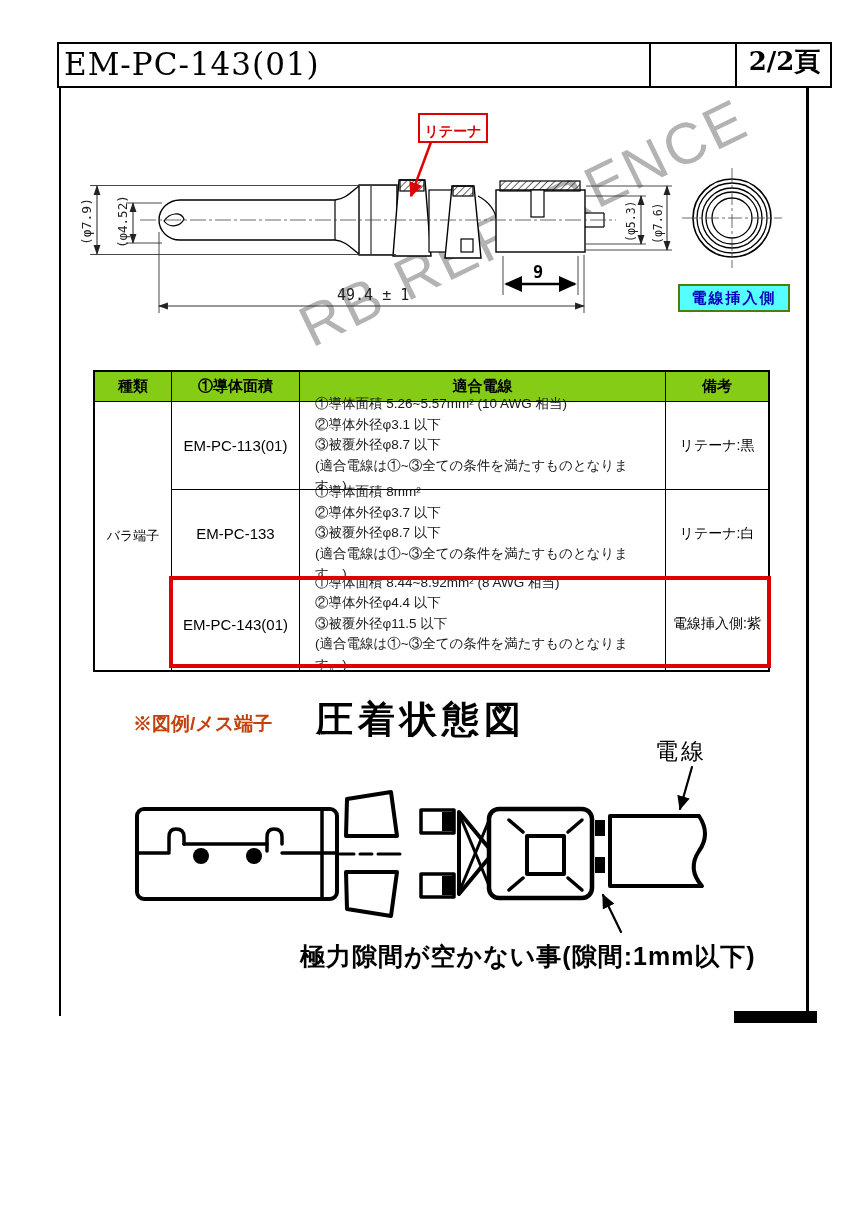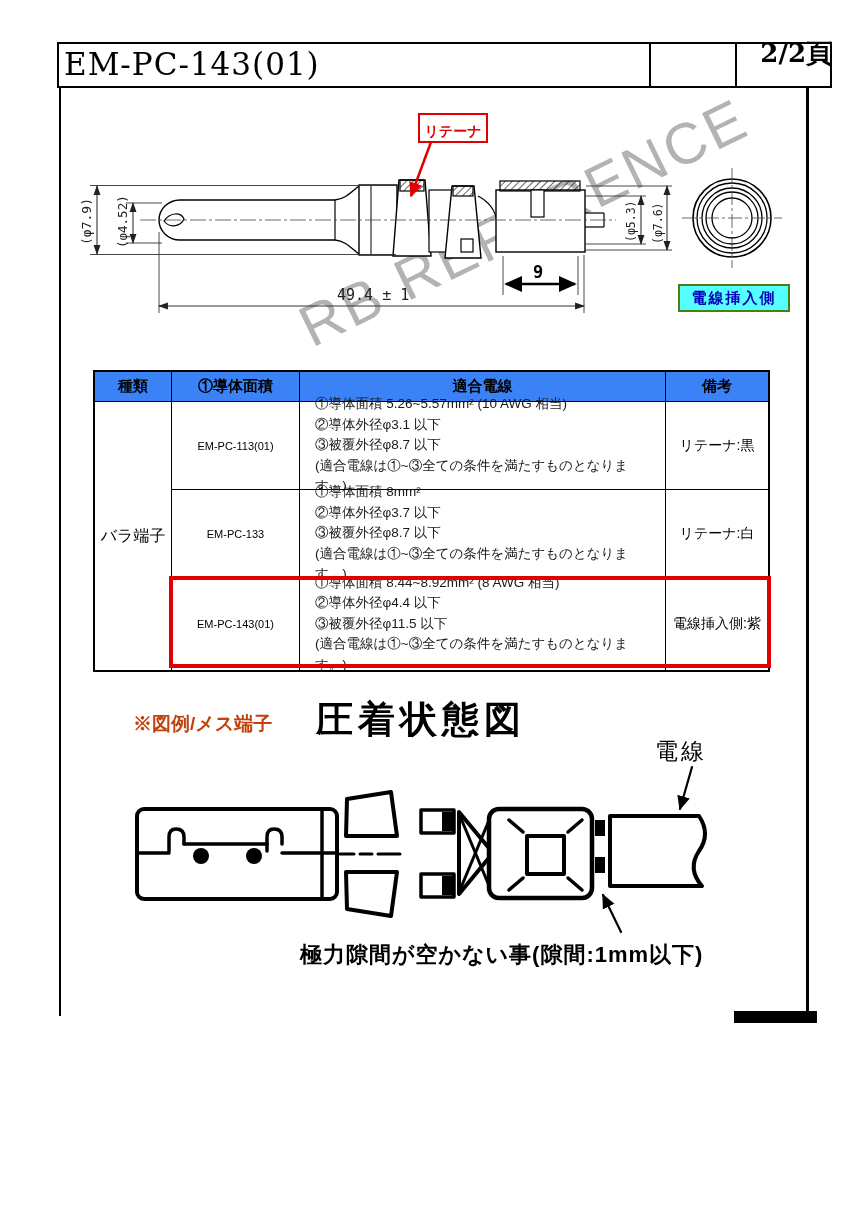--- a/index.html
+++ b/index.html
@@ -6,21 +6,21 @@
   .page{position:relative;width:844px;height:1228px;background:#fff;overflow:hidden;
         font-family:"Liberation Sans",sans-serif;color:#000;}
   .abs{position:absolute;box-sizing:border-box;}
 
   
   .header-box{left:57px;top:42px;width:775px;height:46px;border:2px solid #000;background:#fff;z-index:3;}
   .header-sep1{left:649px;top:42px;width:2px;height:46px;background:#000;z-index:4;}
   .header-sep2{left:735px;top:42px;width:2px;height:46px;background:#000;z-index:4;}
   .product-code{left:64px;top:46px;font-family:"DejaVu Serif","Liberation Serif",serif;
                 font-size:31px;letter-spacing:1px;z-index:4;}
-  .page-num{left:737px;top:36px;width:95px;text-align:right;font-family:"DejaVu Serif","Liberation Serif",serif;
+  .page-num{left:737px;top:44px;width:95px;text-align:center;font-family:"DejaVu Serif","Liberation Serif",serif;
             font-size:26px;font-weight:700;z-index:4;}
 
   
   .border-left{left:59px;top:88px;width:2px;height:928px;background:#000;z-index:1;}
   .border-right{left:806px;top:88px;width:3px;height:923px;background:#000;z-index:1;}
   .corner-bar{left:734px;top:1011px;width:83px;height:12px;background:#000;z-index:1;}
 
   svg.lineart{position:absolute;left:0;top:0;z-index:1;}
 
   
@@ -32,33 +32,33 @@
                  align-items:center;justify-content:center;z-index:3;}
 
   
   .spec-table{left:93px;top:370px;width:677px;border:2px solid #000;background:#fff;z-index:2;
               display:grid;grid-template-columns:77px 128px 366px 1fr;
               grid-template-rows:30px 88px 88px 92px;}
   .cell{border-right:1.5px solid #000;border-bottom:1.5px solid #000;display:flex;
         align-items:center;justify-content:center;box-sizing:border-box;background:#fff;}
   .cell.lastcol{border-right:none;}
   .cell.lastrow{border-bottom:none;}
-  .th{background:#3b82f6;font-size:15px;font-weight:600;}
-  .cat{grid-row:2 / span 3;font-size:16px;}
-  .prod{font-size:11px;}
+  .th{background:#84cc16;font-size:15px;font-weight:600;}
+  .cat{grid-row:2 / span 3;font-size:13px;}
+  .prod{font-size:15px;}
   .specs{flex-direction:column;align-items:flex-start;justify-content:center;
          padding:6px 16px 6px 15px;font-size:13.5px;line-height:20.5px;color:#1a1a1a;}
   .remark{font-size:14px;}
   .highlight-box{left:169px;top:576px;width:602px;height:92px;border:4px solid #e00000;z-index:5;}
 
   
   .note-red{left:133px;top:711px;color:#c2410c;font-weight:700;font-size:19px;z-index:2;}
   .crimp-title{left:316px;top:695px;font-size:37px;font-weight:600;letter-spacing:5px;z-index:2;}
   .wire-label{left:655px;top:736px;font-size:23px;font-weight:400;letter-spacing:3px;z-index:2;}
-  .gap-caption{left:300px;top:940px;font-size:22px;font-weight:700;letter-spacing:1px;z-index:2;}
+  .gap-caption{left:300px;top:940px;font-size:25px;font-weight:700;letter-spacing:1px;z-index:2;}
 </style>
 </head>
 <body>
 
 <div class="page">
 
   <svg class="lineart" width="844" height="1228" viewBox="0 0 844 1228">
     <defs>
       <pattern id="hatch" width="5" height="5" patternUnits="userSpaceOnUse" patternTransform="rotate(45)">
         <line x1="0" y1="0" x2="0" y2="5" stroke="#000" stroke-width="1.2"></line>

